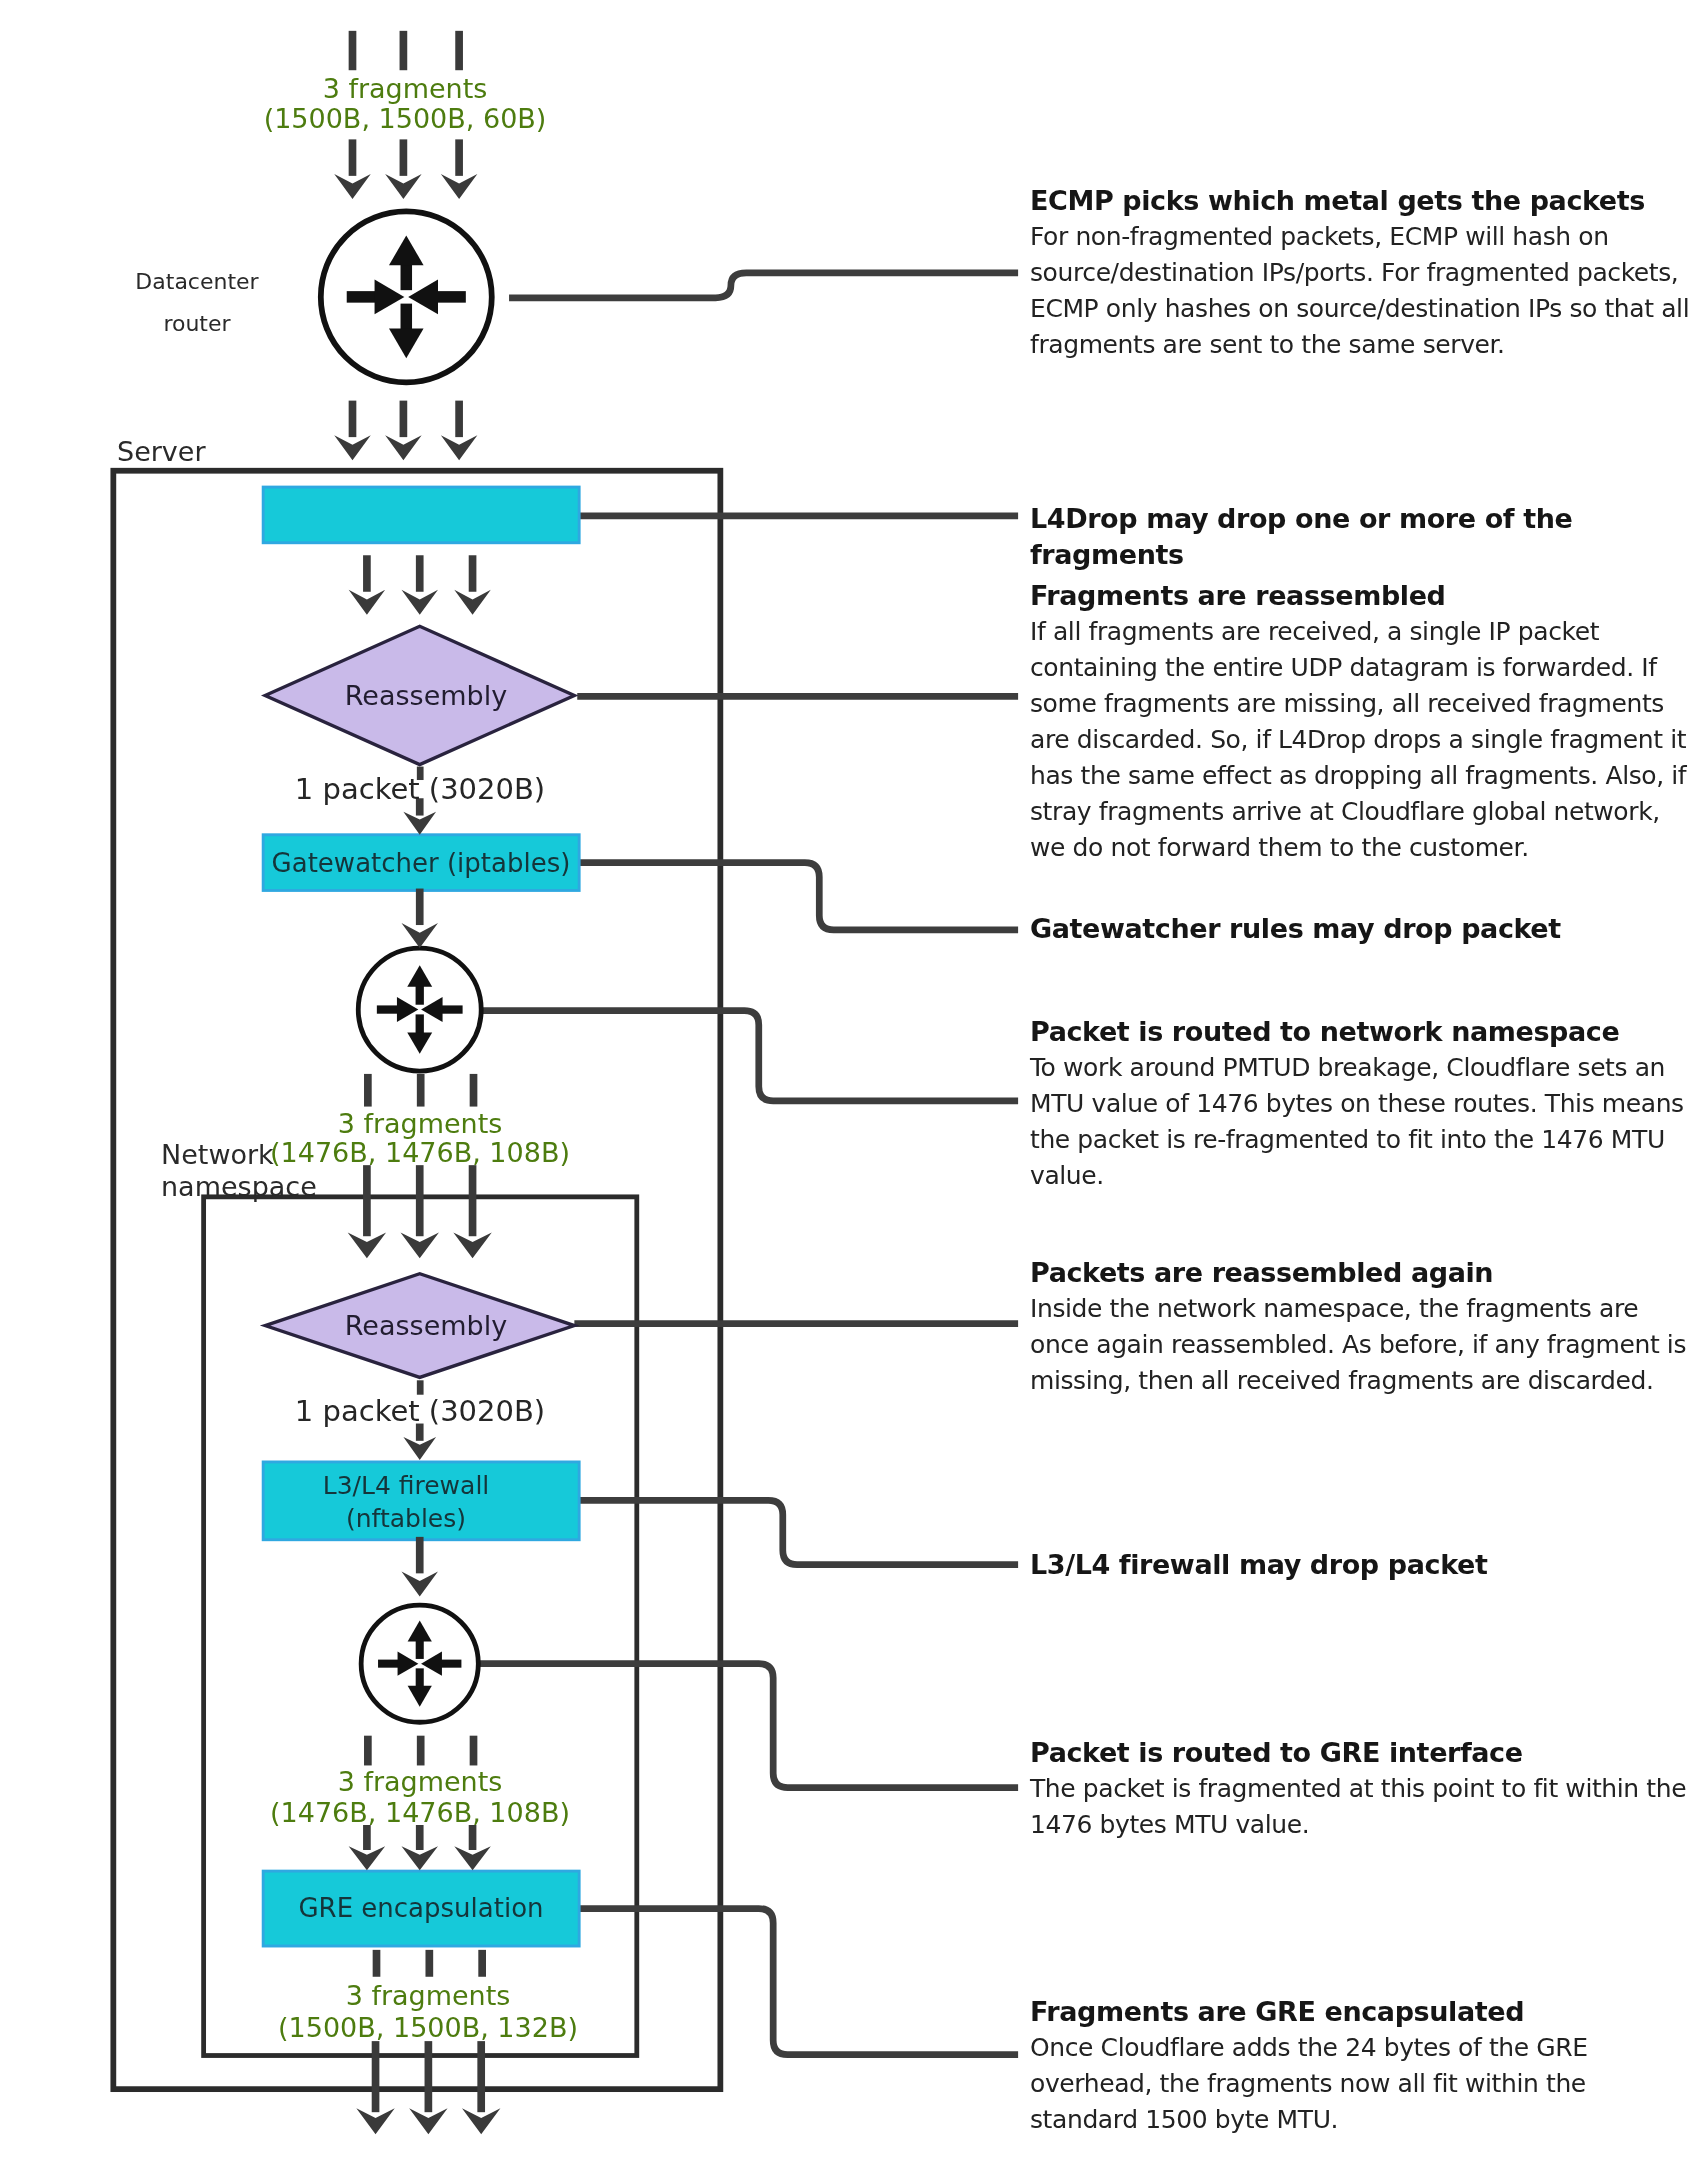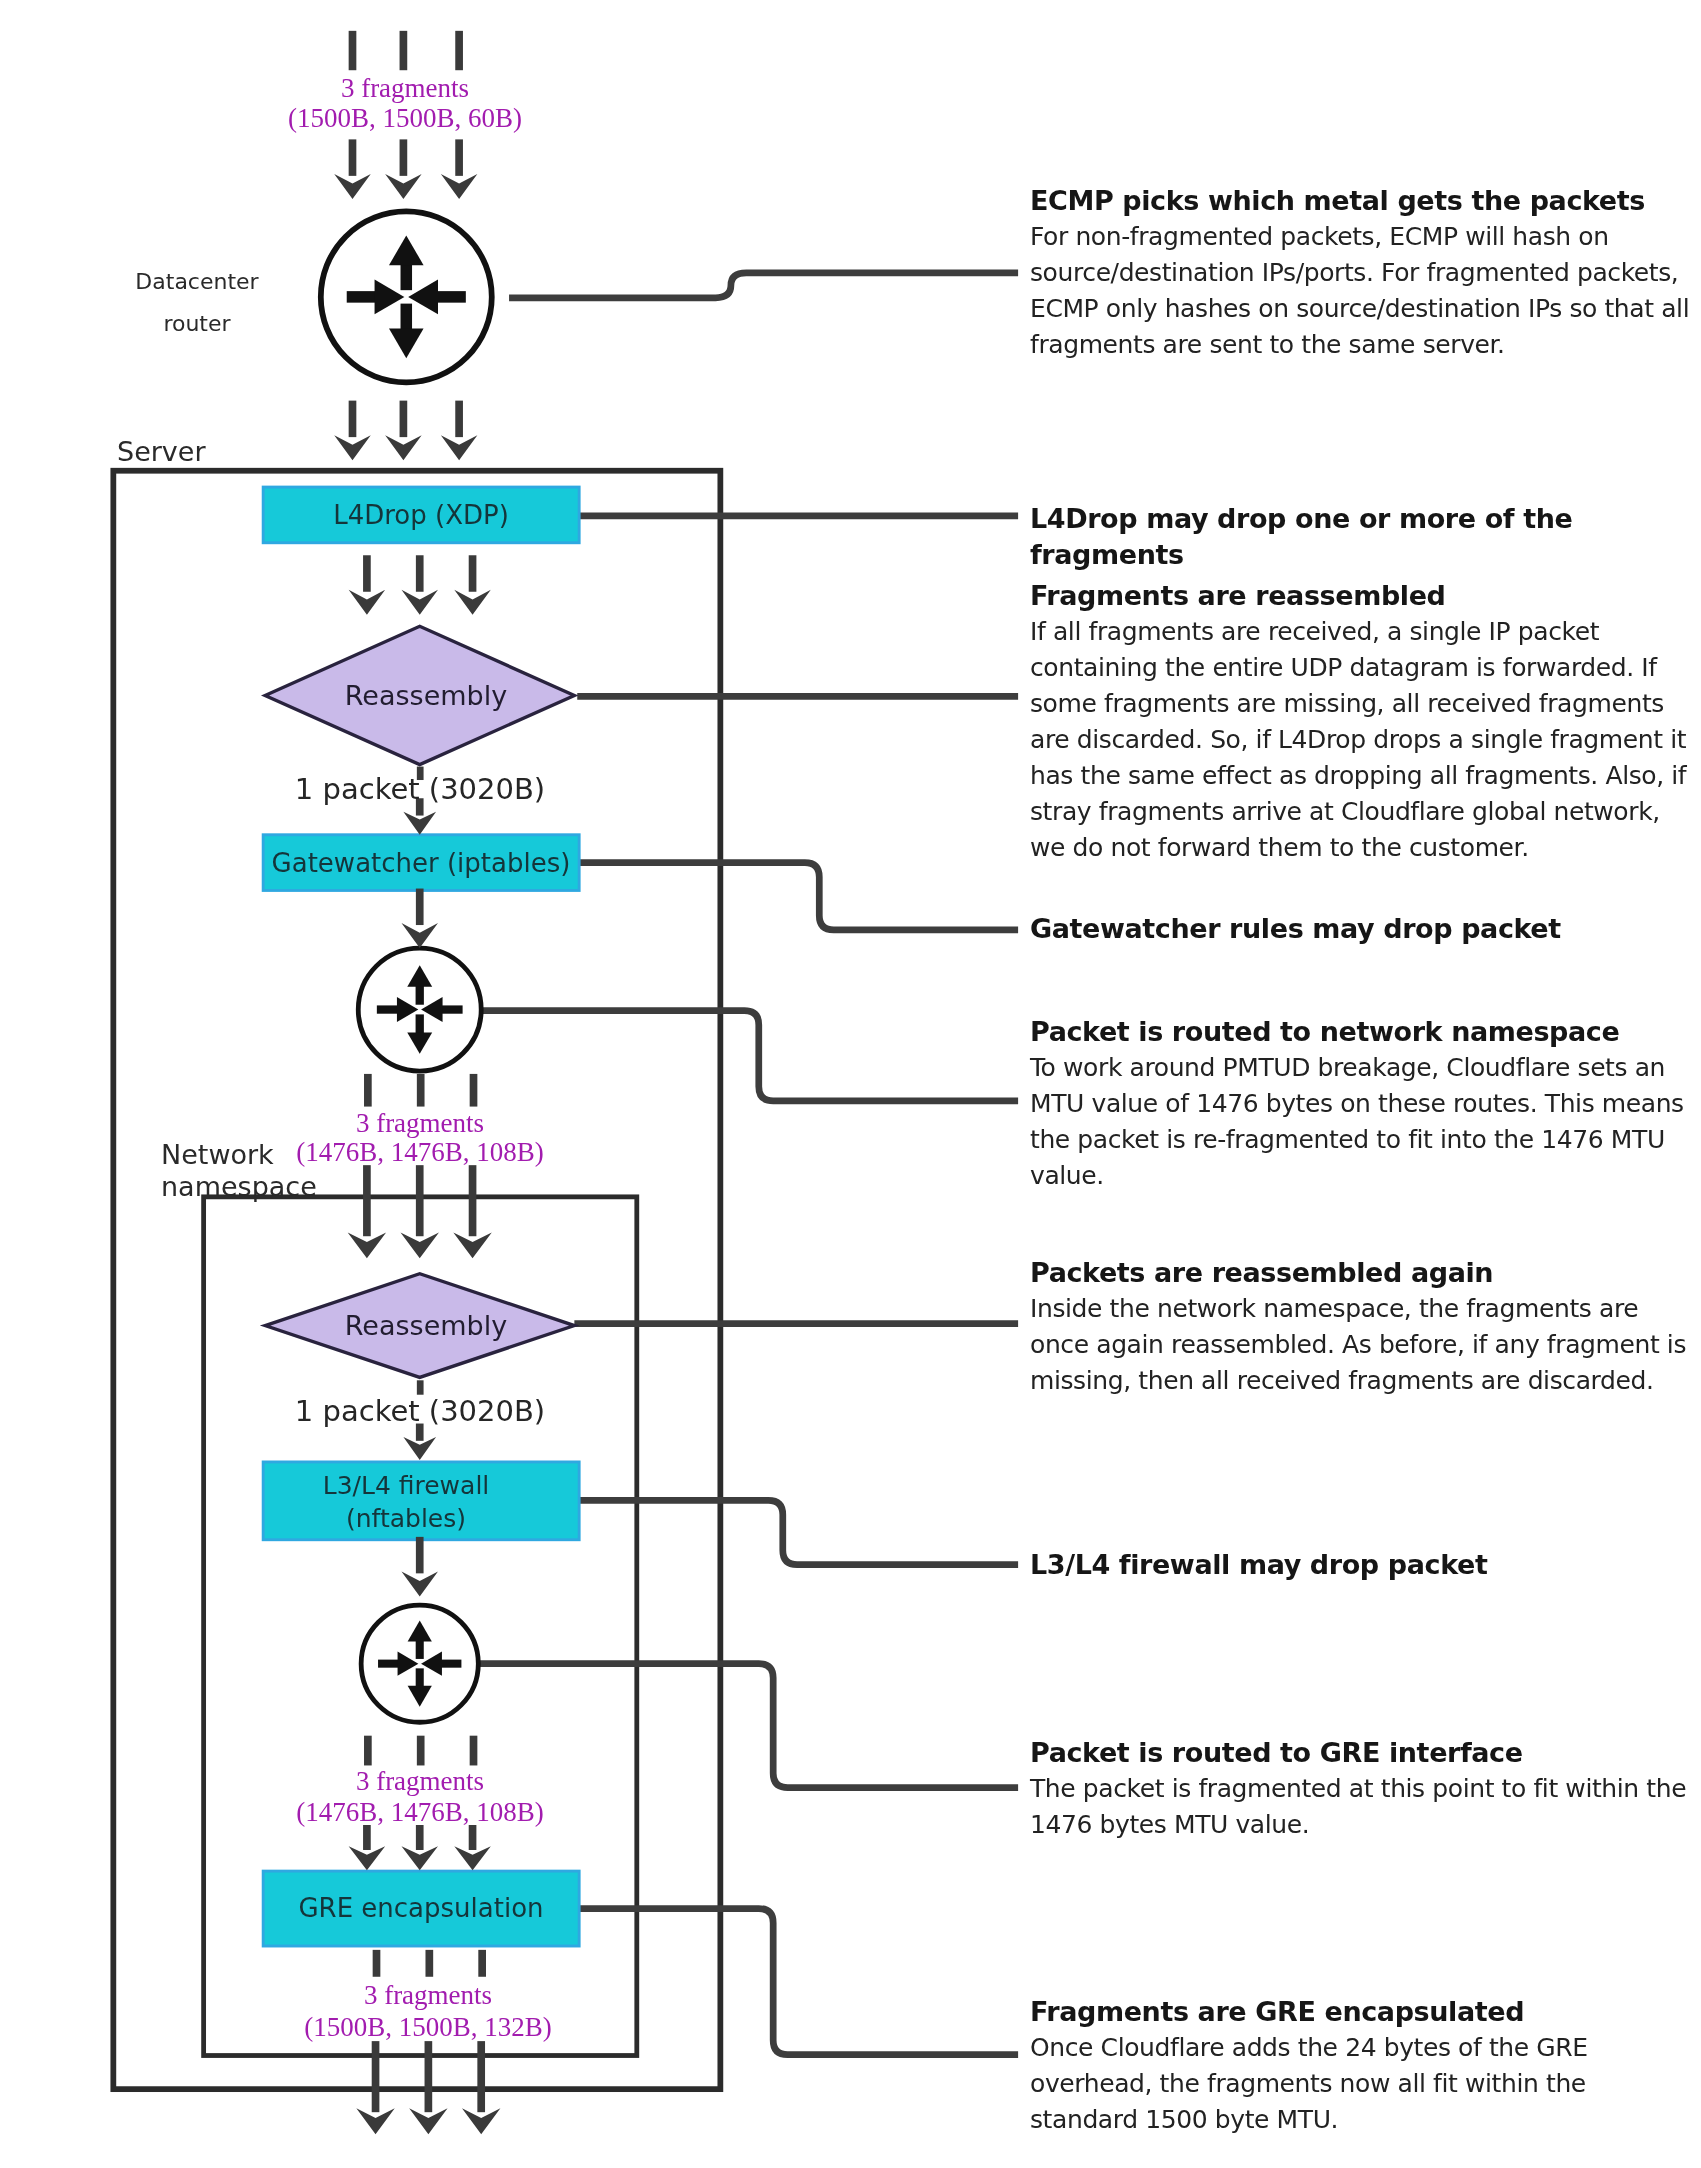--- a/index.html
+++ b/index.html
@@ -3,21 +3,21 @@
 <meta charset="utf-8">
 <style>
   html,body{margin:0;padding:0;background:#ffffff;}
   #canvas{
     position:relative;width:1701px;height:2168px;background:#ffffff;overflow:hidden;
     font-family:"DejaVu Sans","Liberation Sans",sans-serif;color:#1e1e1e;
   }
   #diagram-svg{position:absolute;left:0;top:0;}
   .abs{position:absolute;}
   .ctr{transform:translateX(-50%);text-align:center;white-space:nowrap;}
-  .flabel{font-size:27px;line-height:29px;color:#a21caf;font-family:Liberation Serif, serif;}
+  .flabel{font-size:27px;line-height:29px;color:#4d7c0f;}
   .shape-label{font-size:26px;color:#15353a;text-align:center;}
   .diamond-label{font-size:27px;color:#221d30;margin-left:6px;}
   .side-label{font-size:27px;color:#2a2a2a;}
   .ann{position:absolute;left:1030px;width:665px;letter-spacing:-0.4px;}
   .ann-h{font-size:27px;font-weight:700;color:#161616;line-height:36px;}
   .ann-b{font-size:25px;color:#222222;line-height:36px;}
   .dclabel{font-size:22px;line-height:42px;color:#2a2a2a;text-align:center;}
 </style>
 </head>
 <body>
@@ -135,21 +135,20 @@
     </g>
   </svg>
 
   <div class="abs ctr flabel" style="left:405px;top:74px">3 fragments</div>
   <div class="abs ctr flabel" style="left:405px;top:104px">(1500B, 1500B, 60B)</div>
 
   <div class="abs dclabel" style="left:101px;top:261px;width:192px">Datacenter router</div>
 
   <div class="abs side-label" style="left:117px;top:436px">Server</div>
 
-  <div class="abs shape-label" style="left:263px;top:487px;width:316px;line-height:56px">L4Drop (XDP)</div>
 
   <div class="abs ctr diamond-label" style="left:420px;top:680px">Reassembly</div>
 
   <div class="abs ctr" style="left:420px;top:772px;font-size:29px;color:#262626">1 packet (3020B)</div>
 
   <div class="abs shape-label" style="left:263px;top:835px;width:316px;line-height:56px">Gatewatcher (iptables)</div>
 
   <div class="abs ctr flabel" style="left:420px;top:1109px">3 fragments</div>
   <div class="abs ctr flabel" style="left:420px;top:1138px">(1476B, 1476B, 108B)</div>
 

